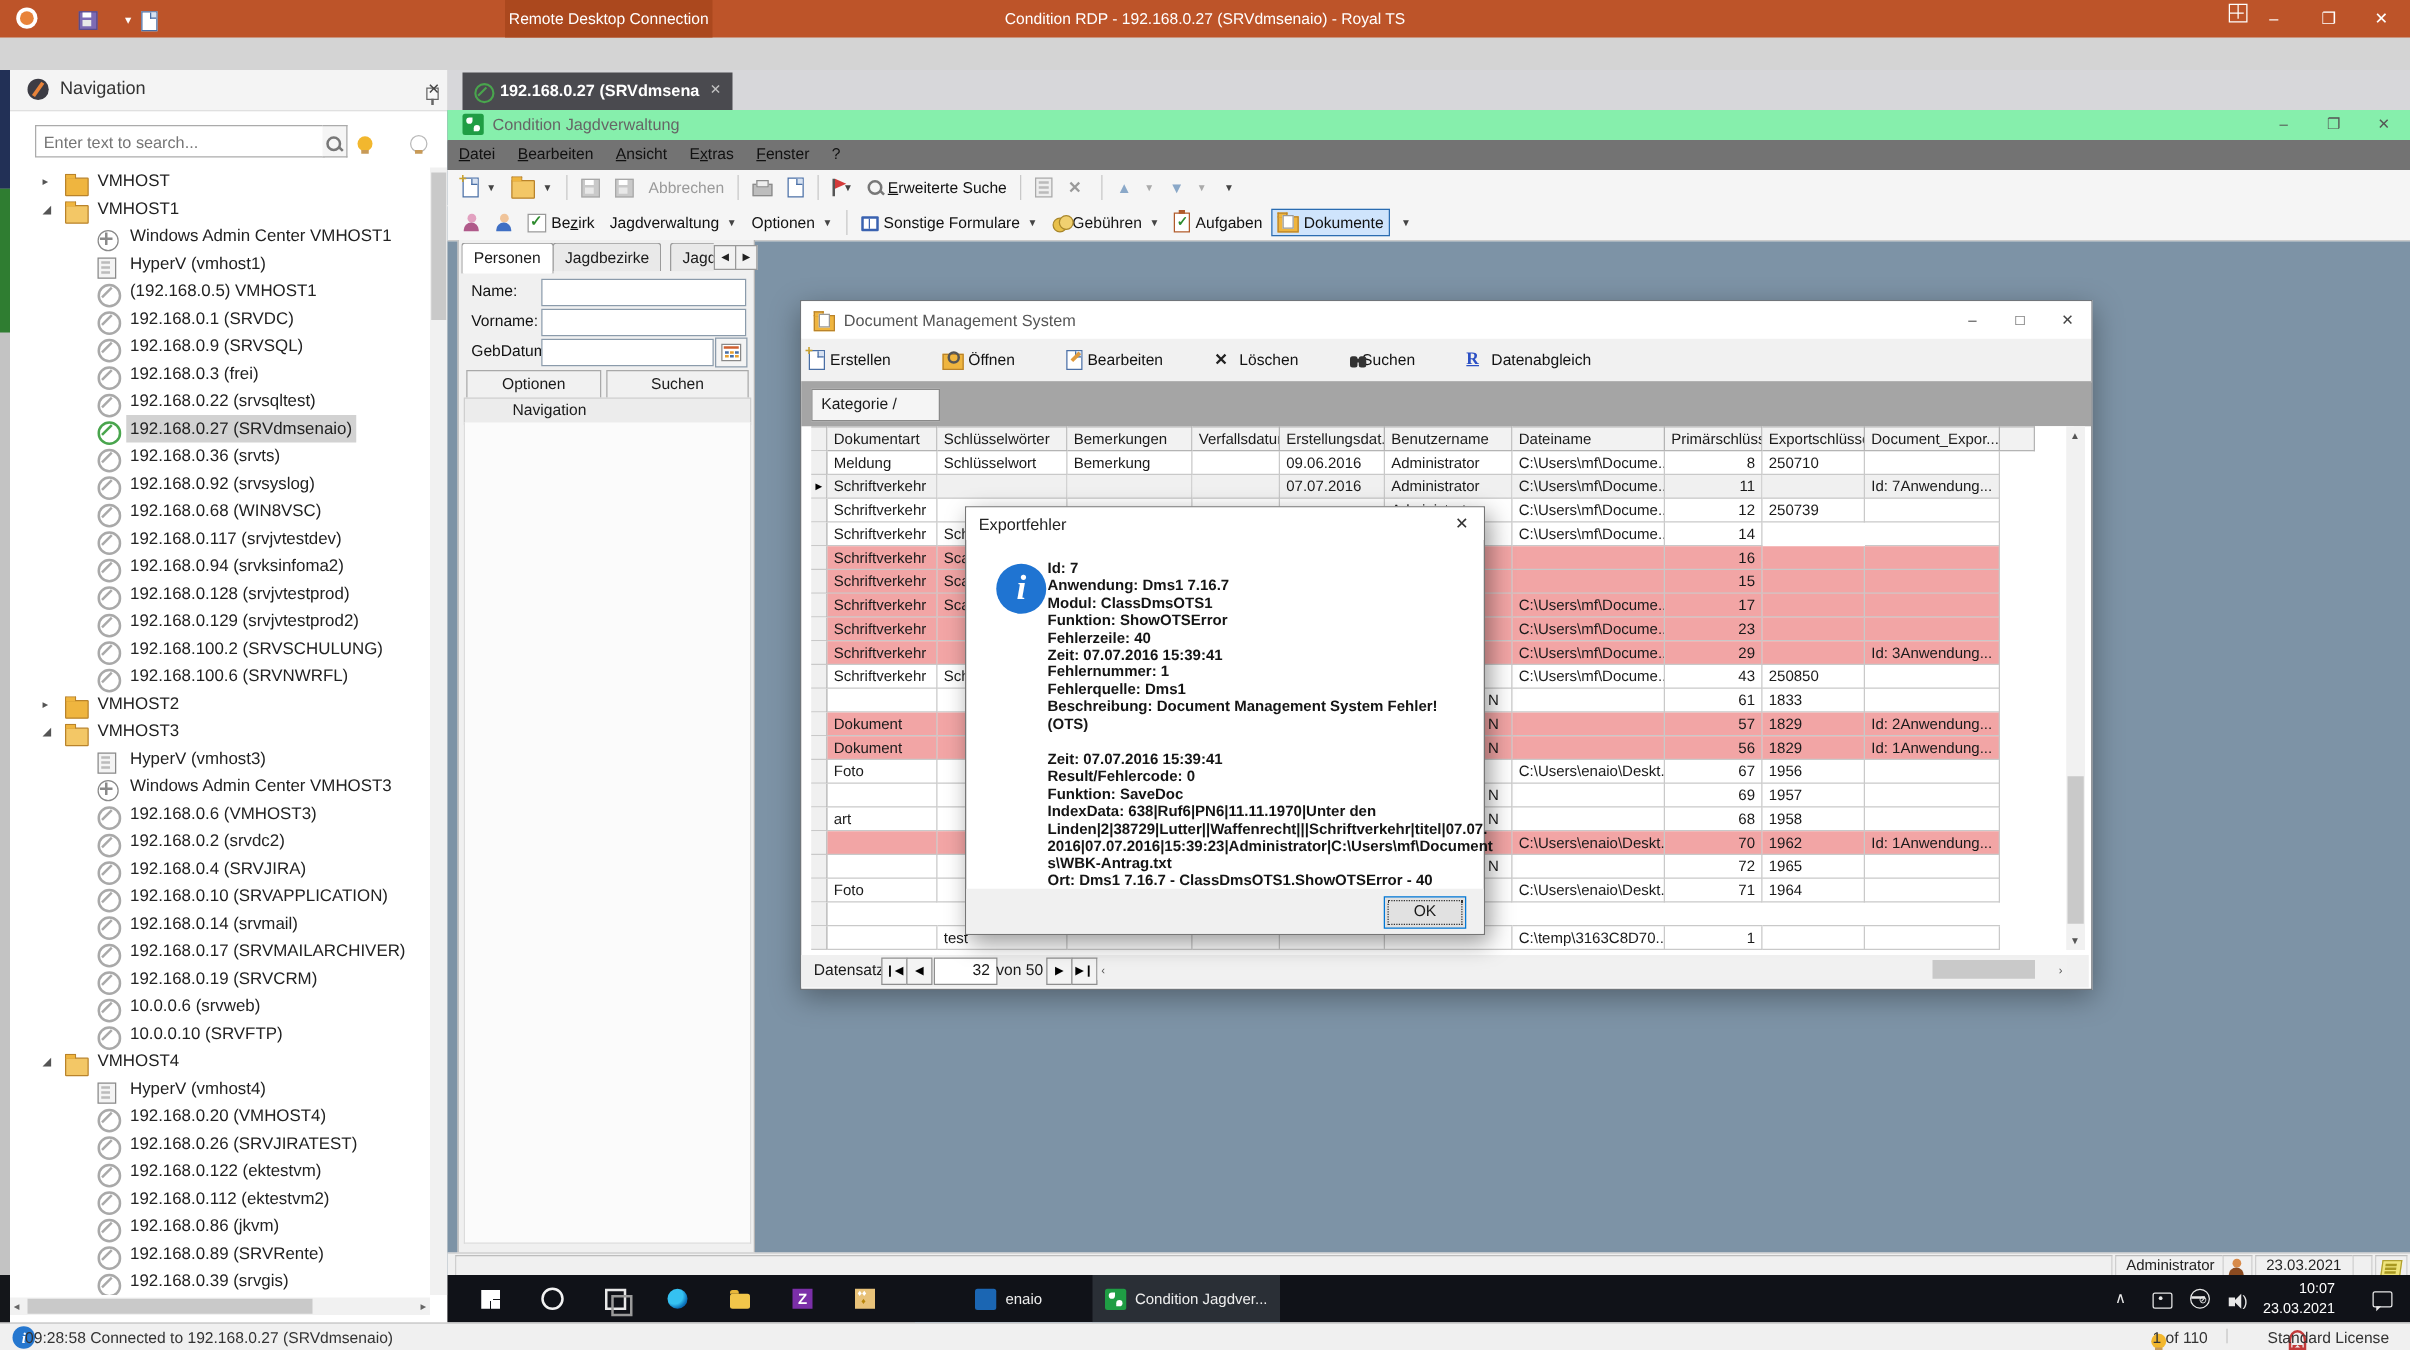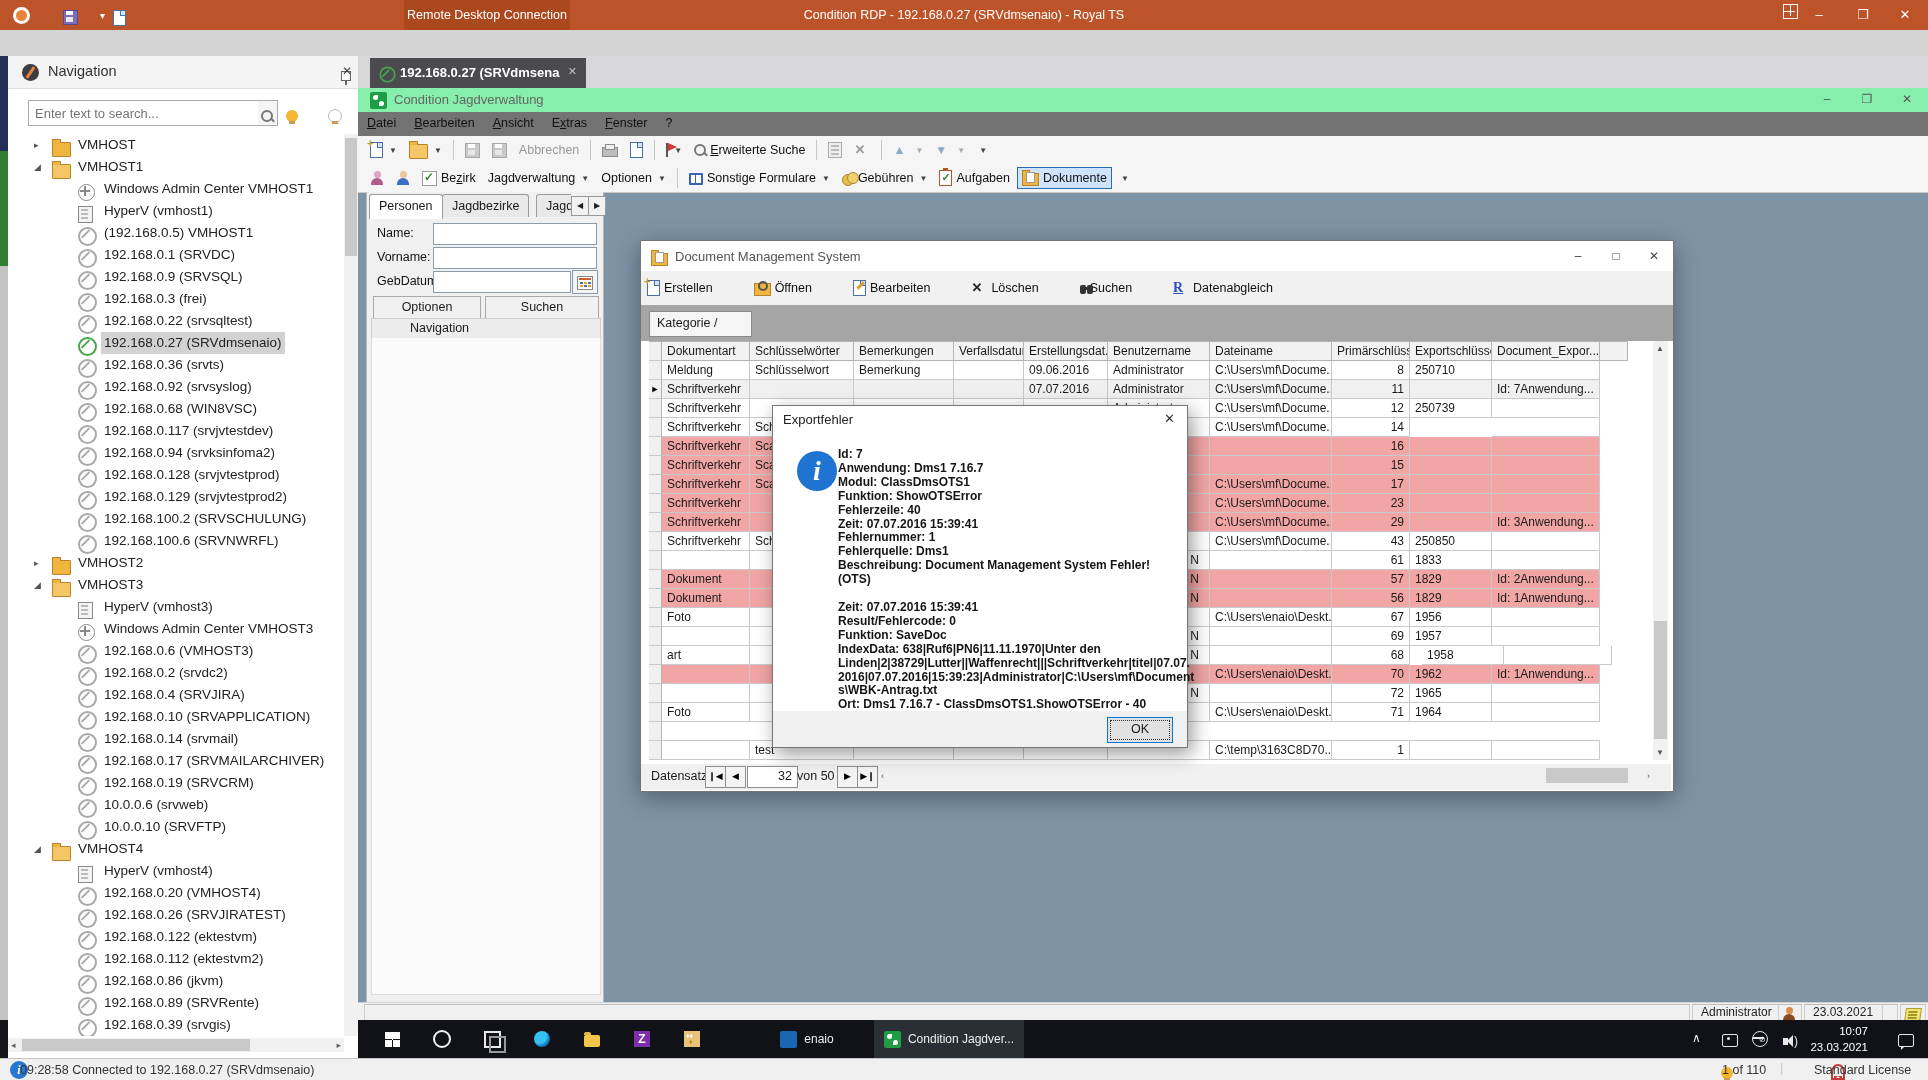--- a/index.html
+++ b/index.html
@@ -878,21 +878,21 @@
           <div class="drow">
             <div class="ind"></div>
             <div class="dcell" style="width:88px;">art</div>
             <div class="dcell" style="width:104px;"></div>
             <div class="dcell" style="width:100px;"></div>
             <div class="dcell" style="width:70px;"></div>
             <div class="dcell" style="width:84px;"></div>
             <div class="dcell tail" style="width:102px;">N</div>
             <div class="dcell" style="width:122px;"></div>
             <div class="dcell r" style="width:78px;">68</div>
-            <div class="dcell" style="width:82px;margin-left:12px;">1958</div>
+            <div class="dcell" style="width:82px;">1958</div>
             <div class="dcell" style="width:108px;"></div>
           </div>
           <div class="drow pink">
             <div class="ind"></div>
             <div class="dcell" style="width:88px;"></div>
             <div class="dcell" style="width:104px;"></div>
             <div class="dcell" style="width:100px;"></div>
             <div class="dcell" style="width:70px;"></div>
             <div class="dcell" style="width:84px;"></div>
             <div class="dcell" style="width:102px;"></div>

